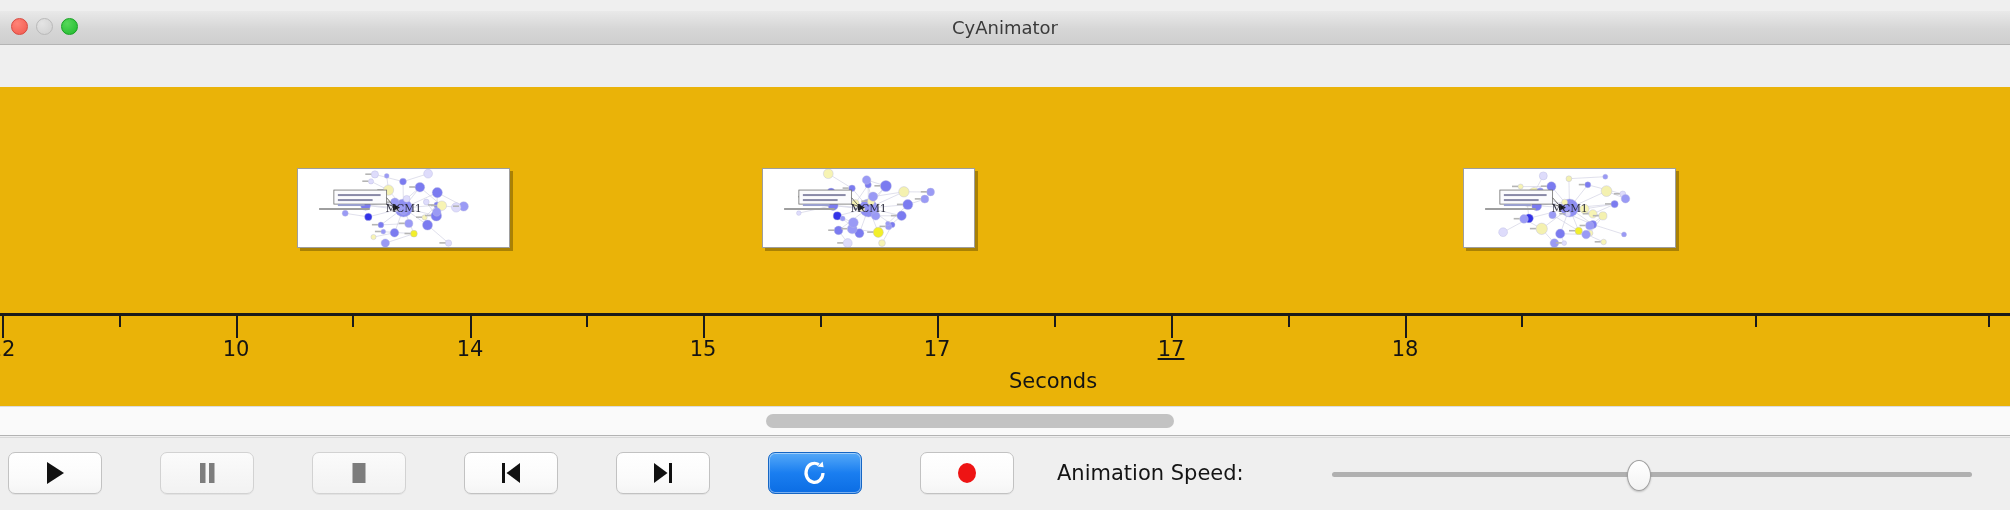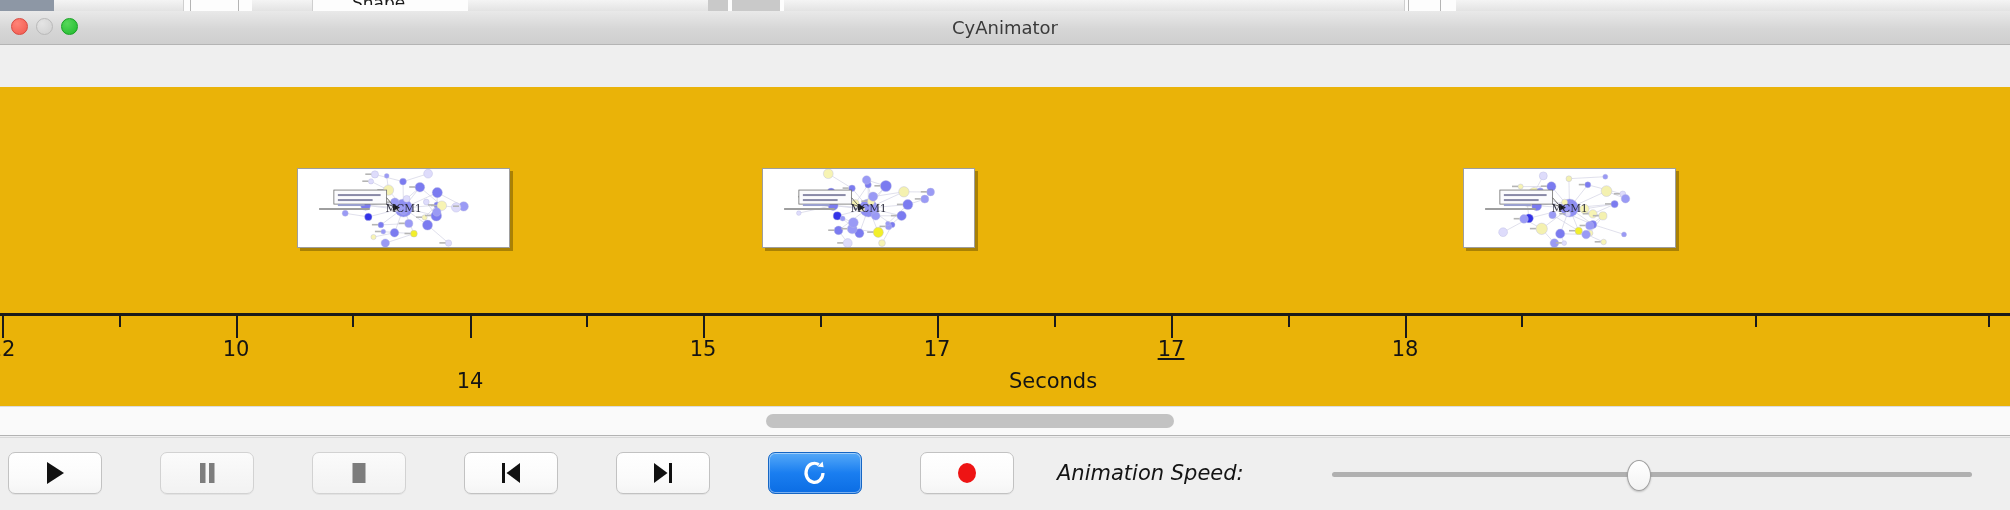--- a/index.html
+++ b/index.html
@@ -253,21 +253,20 @@
     box-shadow: 0 0 0 1px rgba(255,255,255,0.45) inset;
   }
 
   .speed-label {
     position: absolute;
     left: 1057px; top: 14px;
     height: 42px; line-height: 42px;
     font-size: 21px;
     color: #141414;
     white-space: nowrap;
-    font-style: italic;
   }
   .slider {
     position: absolute;
     left: 1332px; top: 34px;
     width: 640px; height: 5px;
     border-radius: 3px;
     background: #b0b0b0;
   }
   .slider-thumb {
     position: absolute;
@@ -278,36 +277,20 @@
     border: 1px solid #9f9f9f;
     box-shadow: 0 1px 2px rgba(0,0,0,0.2);
     transform: translateX(-50%);
   }
 </style>
 </head>
 <body>
 
 <div id="screen">
 
-  <div class="bg-strip">
-    <div class="darkseg" style="left:0;width:54px;"></div>
-    <div class="seg" style="left:54px;width:84px;"></div>
-    <div class="seg" style="left:138px;width:45px;"></div>
-    <div class="tick" style="left:190px;"></div>
-    <div class="tick" style="left:238px;"></div>
-    <div class="seg" style="left:252px;width:60px;"></div>
-    <div class="bgtext" style="left:352px;width:110px;">Shape</div>
-    <div class="seg" style="left:468px;width:240px;"></div>
-    <div class="greyseg" style="left:708px;width:20px;"></div>
-    <div class="greyseg" style="left:732px;width:48px;"></div>
-    <div class="seg" style="left:784px;width:620px;"></div>
-    <div class="tick" style="left:1408px;"></div>
-    <div class="tick" style="left:1440px;"></div>
-    <div class="seg" style="left:1456px;width:554px;"></div>
-  </div>
 
   <div class="titlebar">
     <div class="window-title">CyAnimator</div>
     <div class="traffic">
       <div class="light light-close"></div>
       <div class="light light-min"></div>
       <div class="light light-max"></div>
     </div>
   </div>
 
@@ -622,21 +605,21 @@
           <div class="tickmark tick-minor" style="left: 1054px;"></div>
           <div class="tickmark tick-minor" style="left: 1288px;"></div>
           <div class="tickmark tick-minor" style="left: 1521px;"></div>
           <div class="tickmark tick-minor" style="left: 1755px;"></div>
           <div class="tickmark tick-minor" style="left: 1988px;"></div>
           <div class="tickmark tick-major" style="left: 2px;"></div>
           <div class="ticklabel" style="left: 2px;">12</div>
           <div class="tickmark tick-major" style="left: 236px;"></div>
           <div class="ticklabel" style="left: 236px;">10</div>
           <div class="tickmark tick-major" style="left: 470px;"></div>
-          <div class="ticklabel" style="left: 470px; margin-top: 32px;">14</div>
+          <div class="ticklabel" style="left: 470px;">14</div>
           <div class="tickmark tick-major" style="left: 703px;"></div>
           <div class="ticklabel" style="left: 703px;">15</div>
           <div class="tickmark tick-major" style="left: 937px;"></div>
           <div class="ticklabel" style="left: 937px;">17</div>
           <div class="tickmark tick-major" style="left: 1171px;"></div>
           <div class="ticklabel" style="left: 1171px; text-decoration: underline;">17</div>
           <div class="tickmark tick-major" style="left: 1405px;"></div>
           <div class="ticklabel" style="left: 1405px;">18</div>
         </div>
       <div class="axis-title">Seconds</div>

